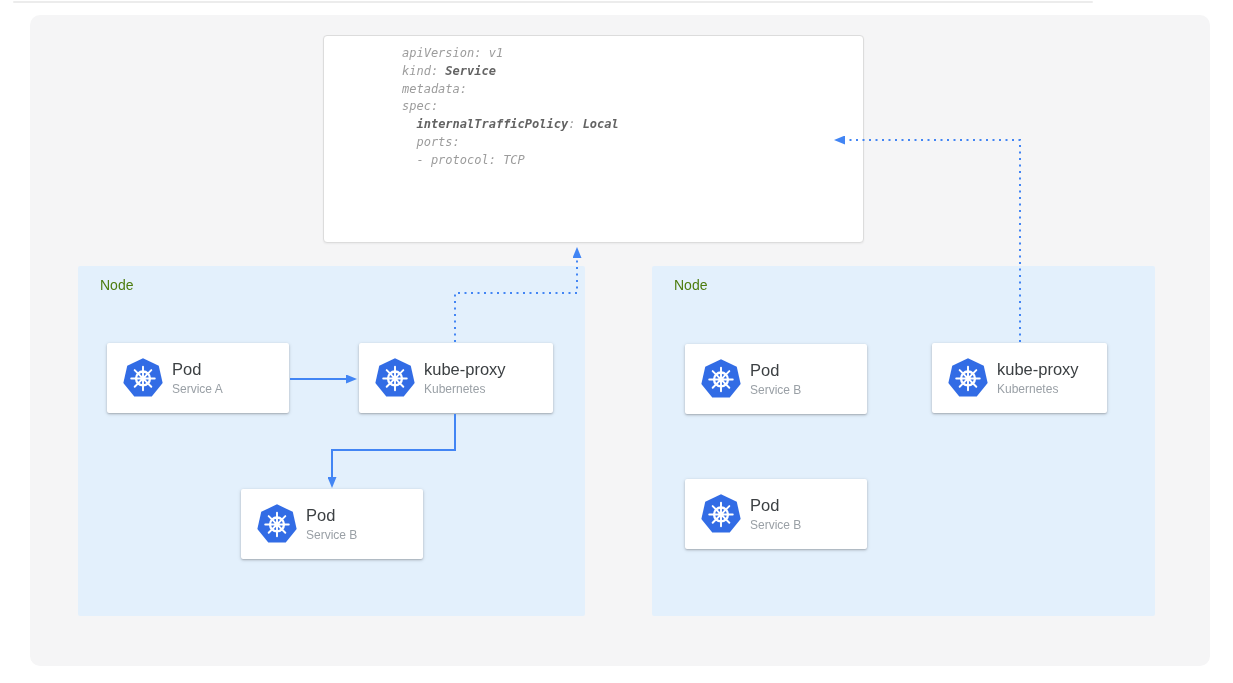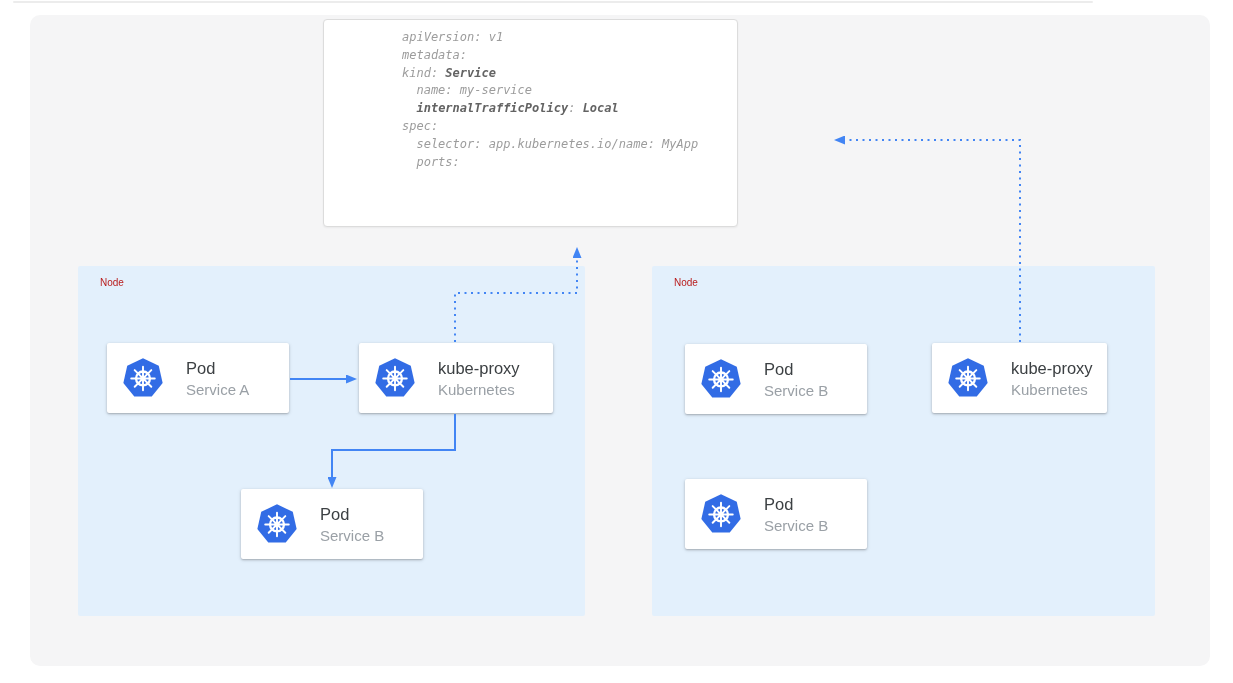--- a/index.html
+++ b/index.html
@@ -6,42 +6,42 @@
   body { font-family:"Liberation Sans", sans-serif; }
   #page { position:relative; width:1233px; height:683px; background:#ffffff; overflow:hidden; }
 
   .top-border { position:absolute; left:13px; top:1px; width:1080px; height:2px;
                 background:#ececec; border-radius:2px; }
 
   .canvas { position:absolute; left:30px; top:15px; width:1180px; height:651px;
             background:#f5f5f6; border-radius:10px; }
 
   
-  .yaml-panel { position:absolute; left:323px; top:19px; width:415px; height:208px;
+  .yaml-panel { position:absolute; left:323px; top:35px; width:541px; height:208px;
                 box-sizing:border-box; background:#ffffff; border:1px solid #dcdcdc;
                 border-radius:4px; box-shadow:0 1px 2px rgba(0,0,0,0.05); }
   .yaml-lines { margin:9px 0 0 78px; }
   .yl { font-family:"DejaVu Sans Mono", monospace; font-style:italic; font-size:12px;
         line-height:17.8px; color:#9c9c9c; white-space:pre; }
   .yl b { font-weight:bold; color:#636363; }
 
   
   .node { position:absolute; background:#e3f0fc; border-radius:2px; }
   #node-left  { left:78px;  top:266px; width:507px; height:350px; }
   #node-right { left:652px; top:266px; width:503px; height:350px; }
-  .node-label { position:absolute; left:22px; top:11px; font-size:10px; color:#b91c1c; }
+  .node-label { position:absolute; left:22px; top:11px; font-size:14px; color:#4d7c0f; }
 
   
   .card { position:absolute; height:70px; width:182px; background:#ffffff; border-radius:2px;
           box-shadow:0 1px 2px rgba(0,0,0,0.22), 0 1px 4px rgba(0,0,0,0.12);
           display:flex; align-items:center; }
   .card .logo { width:42px; height:42px; margin-left:15px; flex:none; }
-  .card .text { margin-left:22px; }
+  .card .text { margin-left:8px; }
   .card .title { font-size:16.5px; color:#3c4043; }
-  .card .subtitle { font-size:15px; color:#9aa0a6; margin-top:3px; }
+  .card .subtitle { font-size:12px; color:#9aa0a6; margin-top:3px; }
 
   #card-n1-pod-a   { left:107px; top:343px; }
   #card-n1-proxy   { left:359px; top:343px; width:194px; }
   #card-n1-pod-b   { left:241px; top:489px; }
   #card-n2-pod-b1  { left:685px; top:344px; }
   #card-n2-proxy   { left:932px; top:343px; width:175px; }
   #card-n2-pod-b2  { left:685px; top:479px; }
 
   svg.arrows { position:absolute; left:0; top:0; width:1233px; height:683px; pointer-events:none; }
   .hidden-defs { position:absolute; width:0; height:0; overflow:hidden; }
@@ -74,27 +74,26 @@
   <div class="node" id="node-left">
     <div class="node-label">Node</div>
   </div>
   <div class="node" id="node-right">
     <div class="node-label">Node</div>
   </div>
 
   <div class="yaml-panel">
     <div class="yaml-lines">
       <div class="yl"><span>apiVersion: v1</span></div>
+      <div class="yl"><span>kind: </span><b>Service</b></div>
       <div class="yl"><span>metadata:</span></div>
-      <div class="yl"><span>kind: </span><b>Service</b></div>
-      <div class="yl"><span>  name: my-service</span></div>
+      <div class="yl"><span>spec:</span></div>
       <div class="yl"><span>  </span><b>internalTrafficPolicy</b><span>: </span><b>Local</b></div>
-      <div class="yl"><span>spec:</span></div>
-      <div class="yl"><span>  selector: app.kubernetes.io/name: MyApp</span></div>
       <div class="yl"><span>  ports:</span></div>
+      <div class="yl"><span>  - protocol: TCP</span></div>
     </div>
   </div>
 
   <div class="card" id="card-n1-pod-a">
     <svg class="logo">
         <use href="#k8s-logo"></use>
       </svg>
     <div class="text">
       <div class="title">Pod</div>
       <div class="subtitle">Service A</div>

